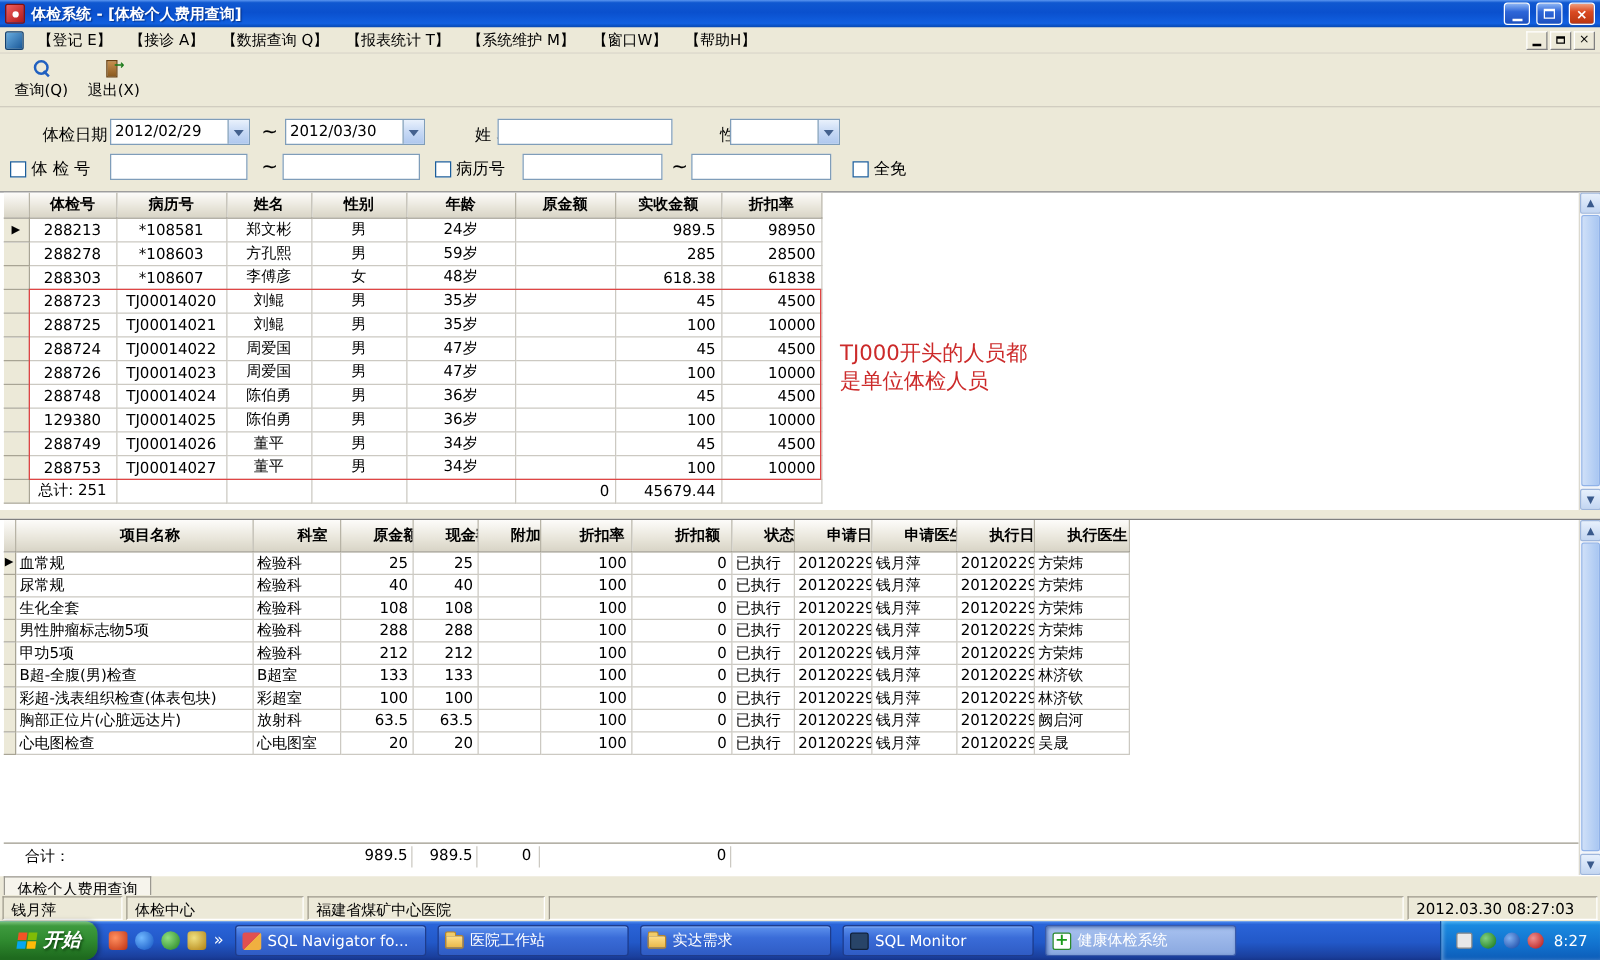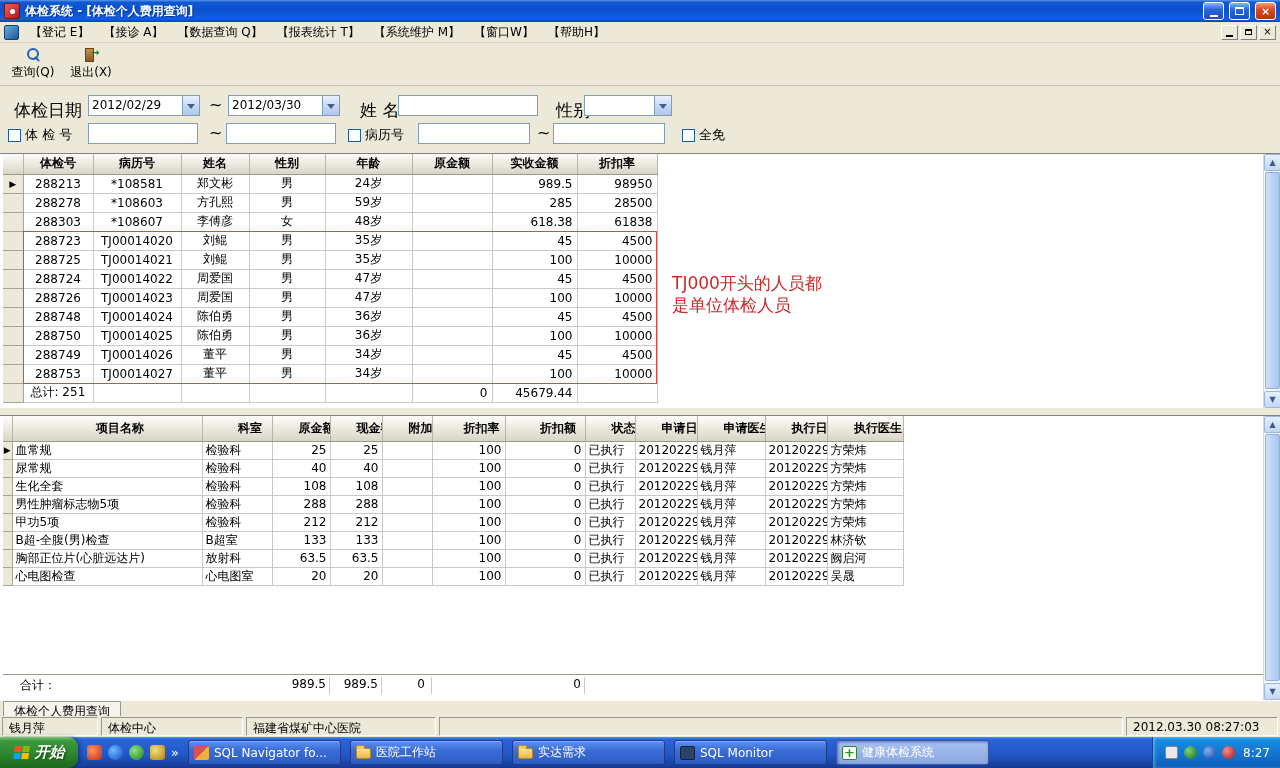--- a/index.html
+++ b/index.html
@@ -34,21 +34,21 @@
 .tool-btn{width:54px;height:38px;display:flex;flex-direction:column;align-items:center;justify-content:center;gap:2px;background:transparent;border:1px solid transparent;font-size:12px;}
 .ico-search{width:15px;height:15px;position:relative;}
 .ico-search::before{content:"";position:absolute;left:1px;top:1px;width:8px;height:8px;border:2px solid #2060C0;border-radius:50%;}
 .ico-search::after{content:"";position:absolute;right:1px;bottom:2px;width:6px;height:2px;background:#2060C0;transform:rotate(45deg);}
 .ico-exit{width:15px;height:15px;position:relative;}
 .ico-exit::before{content:"";position:absolute;left:1px;top:1px;width:7px;height:12px;background:linear-gradient(#C89050,#8A5A20);border:1px solid #6A4010;}
 .ico-exit::after{content:"\2192";position:absolute;right:-1px;top:0;font-size:10px;color:#1A7A1A;font-weight:bold;}
 
 
 .filters{height:67px;flex:none;position:relative;background:#ECE9D8;}
-.flabel{position:absolute;white-space:nowrap;font-size:17px;}
+.flabel{position:absolute;white-space:nowrap;font-size:13px;margin-left:20px;}
 .combo{position:absolute;height:21px;background:#fff;border:1px solid #7F9DB9;display:flex;}
 .combo .val{flex:1;padding:2px 3px;font-size:12px;overflow:hidden;white-space:nowrap;}
 .combo .drop{width:17px;flex:none;background:linear-gradient(180deg,#E9F1FC,#C7D9F5 50%,#AFC8EE);border-left:1px solid #7F9DB9;position:relative;}
 .combo .drop::after{content:"";position:absolute;left:4px;top:8px;border:4px solid transparent;border-top:5px solid #44618E;}
 .txt{position:absolute;height:21px;background:#fff;border:1px solid #7F9DB9;padding:2px 3px;font:inherit;font-size:12px;}
 .cb{position:absolute;display:flex;align-items:center;gap:4px;}
 .cb .box{width:13px;height:13px;background:#fff;border:1px solid #1C5E9A;flex:none;}
 .cb .cb-label{font-size:13px;white-space:nowrap;}
 .tilde{position:absolute;font-size:16px;}
 
@@ -338,21 +338,21 @@
               <td>TJ00014024</td>
               <td>陈伯勇</td>
               <td>男</td>
               <td>36岁</td>
               <td></td>
               <td>45</td>
               <td>4500</td>
             </tr>
             <tr>
               <td class="sel"></td>
-              <td>288750</td>
+              <td>129380</td>
               <td>TJ00014025</td>
               <td>陈伯勇</td>
               <td>男</td>
               <td>36岁</td>
               <td></td>
               <td>100</td>
               <td>10000</td>
             </tr>
             <tr>
               <td class="sel"></td>
@@ -509,20 +509,35 @@
               <td>钱月萍</td>
               <td>20120229</td>
               <td>方荣炜</td>
             </tr>
             <tr>
               <td class="sel"></td>
               <td>B超-全腹(男)检查</td>
               <td>B超室</td>
               <td>133</td>
               <td>133</td>
+              <td></td>
+              <td>100</td>
+              <td>0</td>
+              <td>已执行</td>
+              <td>20120229</td>
+              <td>钱月萍</td>
+              <td>20120229</td>
+              <td>林济钦</td>
+            </tr>
+            <tr>
+              <td class="sel"></td>
+              <td>彩超-浅表组织检查(体表包块)</td>
+              <td>彩超室</td>
+              <td>100</td>
+              <td>100</td>
               <td></td>
               <td>100</td>
               <td>0</td>
               <td>已执行</td>
               <td>20120229</td>
               <td>钱月萍</td>
               <td>20120229</td>
               <td>林济钦</td>
             </tr>
             <tr>

